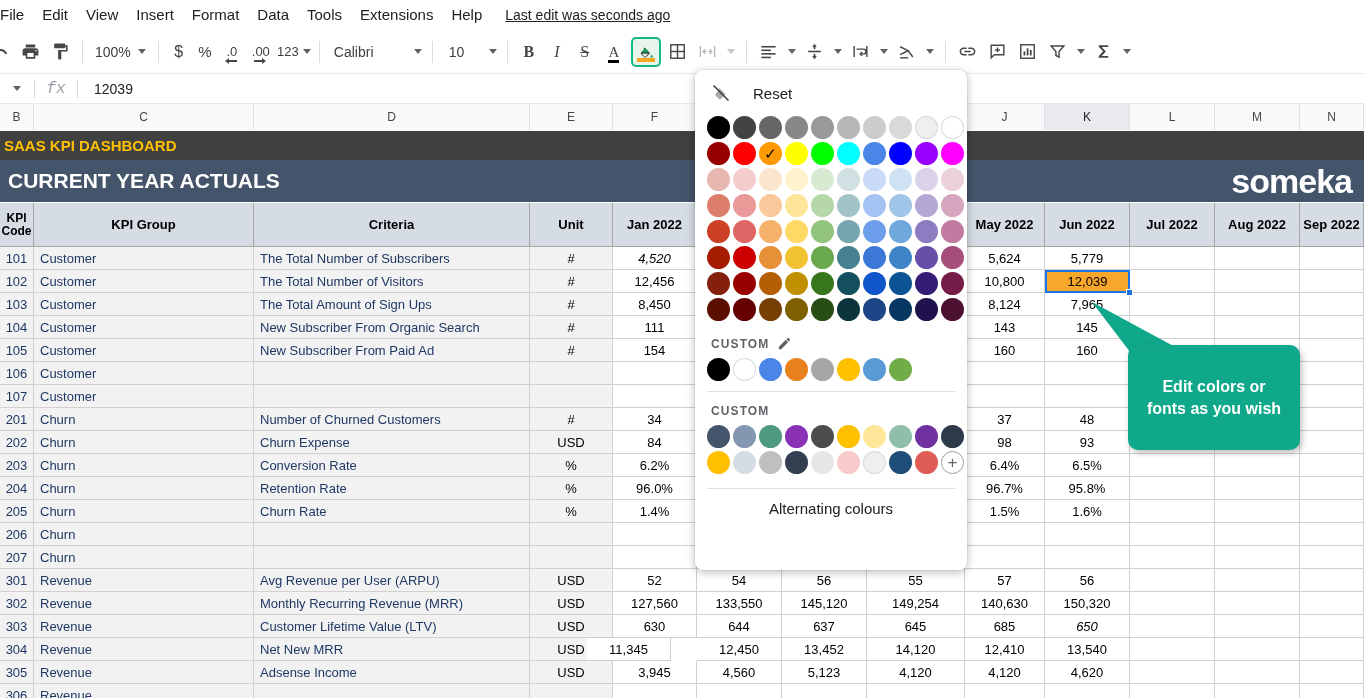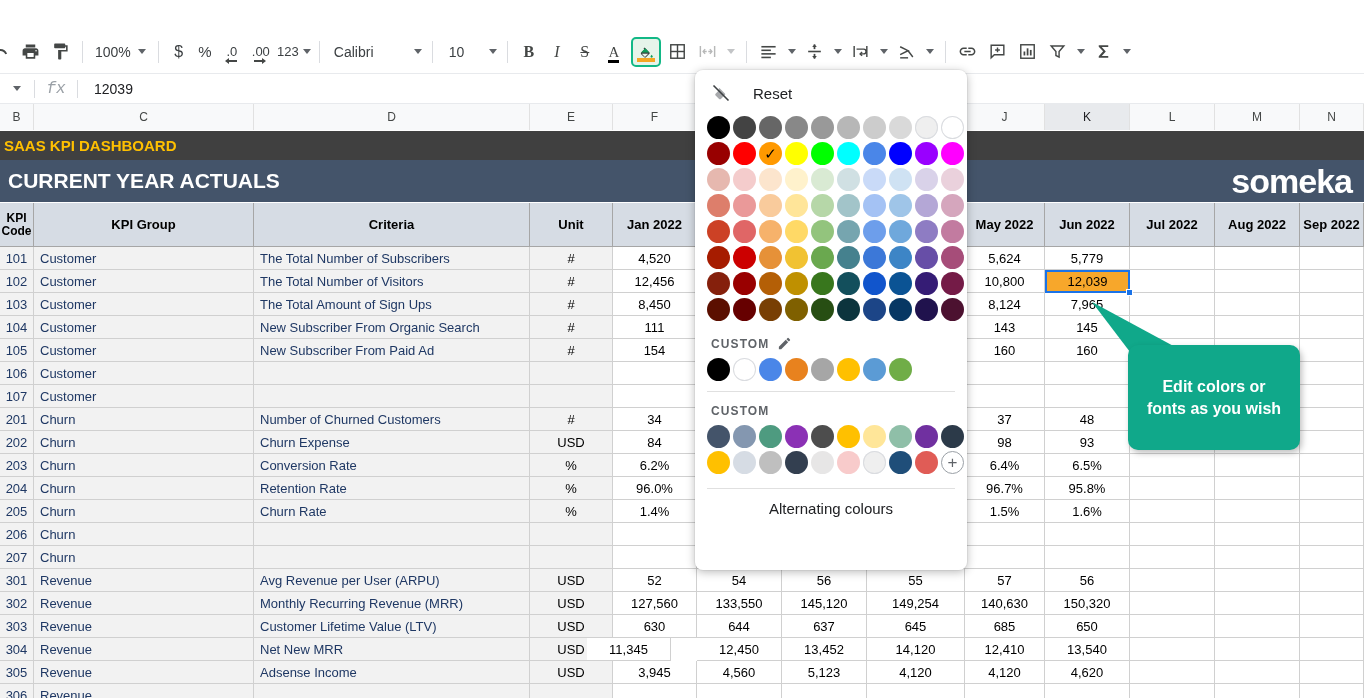--- a/index.html
+++ b/index.html
@@ -161,20 +161,32 @@
           display:flex; align-items:center; justify-content:center; color:#5f6368;
           font-size:17px; line-height:1; justify-self:center; }
   .picker-action { height:38px; display:flex; align-items:center; justify-content:center;
                    font-size:15px; color:#202124; }
 </style>
 </head>
 <body>
 
 <div id="app">
 
+  <div class="menubar">
+    <div class="menu-item first">File</div>
+    <div class="menu-item">Edit</div>
+    <div class="menu-item">View</div>
+    <div class="menu-item">Insert</div>
+    <div class="menu-item">Format</div>
+    <div class="menu-item">Data</div>
+    <div class="menu-item">Tools</div>
+    <div class="menu-item">Extensions</div>
+    <div class="menu-item">Help</div>
+    <div class="lastedit">Last edit was seconds ago</div>
+  </div>
 
   <div class="toolbar">
     <div class="tb" style="margin-left:-14px;">
       <svg width="18" height="18" viewBox="0 0 24 24" fill="#444746">
           <path d="M12.5 8c-2.65 0-5.05 1-6.9 2.6L2 7v9h9l-3.62-3.62C8.85 11.24 10.6 10.5 12.5 10.5c3.04 0 5.64 1.97 6.53 4.5l2.37-.78C20.22 10.67 16.7 8 12.5 8z"></path>
         </svg>
     </div>
     <div class="tb">
       <svg width="19" height="19" viewBox="0 0 24 24" fill="#444746">
           <path d="M19 8H5c-1.66 0-3 1.34-3 3v6h4v4h12v-4h4v-6c0-1.66-1.34-3-3-3zm-3 11H8v-5h8v5zm3-7c-.55 0-1-.45-1-1s.45-1 1-1 1 .45 1 1-.45 1-1 1zm-1-9H6v4h12V3z"></path>
@@ -405,21 +417,21 @@
     <div class="hdrcell" style="left:1045px;top:99px;width:85px;height:44px">Jun 2022</div>
     <div class="hdrcell" style="left:1130px;top:99px;width:85px;height:44px">Jul 2022</div>
     <div class="hdrcell" style="left:1215px;top:99px;width:85px;height:44px">Aug 2022</div>
     <div class="hdrcell" style="left:1300px;top:99px;width:64px;height:44px">Sep 2022</div>
 
     <div id="rows">
         <div class="datacell center shade" style="left: 0px; top: 143px; width: 34px; height: 23px;">101</div>
         <div class="datacell  shade" style="left: 34px; top: 143px; width: 220px; height: 23px;">Customer</div>
         <div class="datacell  shade" style="left: 254px; top: 143px; width: 276px; height: 23px;">The Total Number of Subscribers</div>
         <div class="datacell num shade" style="left: 530px; top: 143px; width: 83px; height: 23px;">#</div>
-        <div class="datacell num white" style="left: 613px; top: 143px; width: 84px; height: 23px;">4,520</div>
+        <div class="datacell num white" style="left: 613px; top: 143px; width: 84px; height: 23px; font-style: italic;">4,520</div>
         <div class="datacell num white" style="left: 697px; top: 143px; width: 85px; height: 23px;"></div>
         <div class="datacell num white" style="left: 782px; top: 143px; width: 85px; height: 23px;"></div>
         <div class="datacell num white" style="left: 867px; top: 143px; width: 98px; height: 23px;"></div>
         <div class="datacell num white" style="left: 965px; top: 143px; width: 80px; height: 23px;">5,624</div>
         <div class="datacell num white" style="left: 1045px; top: 143px; width: 85px; height: 23px;">5,779</div>
         <div class="datacell num white" style="left: 1130px; top: 143px; width: 85px; height: 23px;"></div>
         <div class="datacell num white" style="left: 1215px; top: 143px; width: 85px; height: 23px;"></div>
         <div class="datacell num white" style="left: 1300px; top: 143px; width: 64px; height: 23px;"></div>
         <div class="datacell center shade" style="left: 0px; top: 166px; width: 34px; height: 23px;">102</div>
         <div class="datacell  shade" style="left: 34px; top: 166px; width: 220px; height: 23px;">Customer</div>
@@ -618,21 +630,21 @@
         <div class="datacell num white" style="left: 1300px; top: 488px; width: 64px; height: 23px;"></div>
         <div class="datacell center shade" style="left: 0px; top: 511px; width: 34px; height: 23px;">303</div>
         <div class="datacell  shade" style="left: 34px; top: 511px; width: 220px; height: 23px;">Revenue</div>
         <div class="datacell  shade" style="left: 254px; top: 511px; width: 276px; height: 23px;">Customer Lifetime Value (LTV)</div>
         <div class="datacell num shade" style="left: 530px; top: 511px; width: 83px; height: 23px;">USD</div>
         <div class="datacell num white" style="left: 613px; top: 511px; width: 84px; height: 23px;">630</div>
         <div class="datacell num white" style="left: 697px; top: 511px; width: 85px; height: 23px;">644</div>
         <div class="datacell num white" style="left: 782px; top: 511px; width: 85px; height: 23px;">637</div>
         <div class="datacell num white" style="left: 867px; top: 511px; width: 98px; height: 23px;">645</div>
         <div class="datacell num white" style="left: 965px; top: 511px; width: 80px; height: 23px;">685</div>
-        <div class="datacell num white" style="left: 1045px; top: 511px; width: 85px; height: 23px;">650</div>
+        <div class="datacell num white" style="left: 1045px; top: 511px; width: 85px; height: 23px; font-style: italic;">650</div>
         <div class="datacell num white" style="left: 1130px; top: 511px; width: 85px; height: 23px;"></div>
         <div class="datacell num white" style="left: 1215px; top: 511px; width: 85px; height: 23px;"></div>
         <div class="datacell num white" style="left: 1300px; top: 511px; width: 64px; height: 23px;"></div>
         <div class="datacell center shade" style="left: 0px; top: 534px; width: 34px; height: 23px;">304</div>
         <div class="datacell  shade" style="left: 34px; top: 534px; width: 220px; height: 23px;">Revenue</div>
         <div class="datacell  shade" style="left: 254px; top: 534px; width: 276px; height: 23px;">Net New MRR</div>
         <div class="datacell num shade" style="left: 530px; top: 534px; width: 83px; height: 23px;">USD</div>
         <div class="datacell num white" style="left: 587px; top: 534px; width: 84px; height: 23px;">11,345</div>
         <div class="datacell num white" style="left: 697px; top: 534px; width: 85px; height: 23px;">12,450</div>
         <div class="datacell num white" style="left: 782px; top: 534px; width: 85px; height: 23px;">13,452</div>

